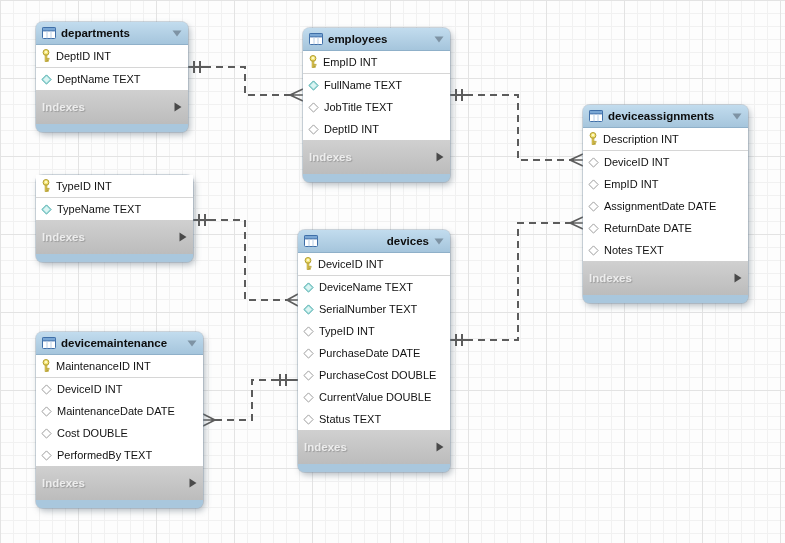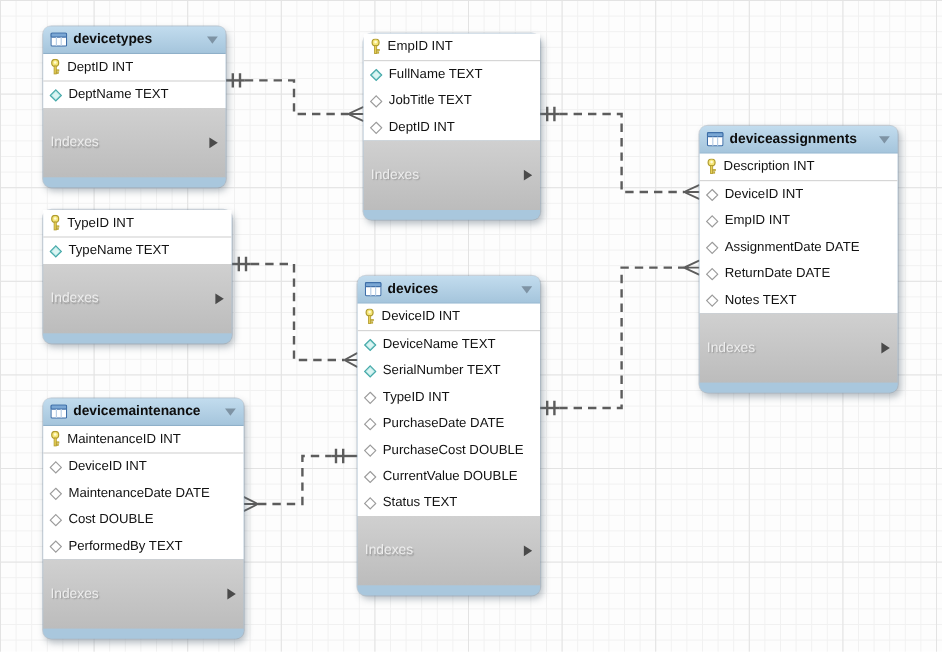--- a/index.html
+++ b/index.html
@@ -28,32 +28,32 @@
     height:22px;display:flex;align-items:center;gap:5px;padding:0 6px;
     background:linear-gradient(#c2dcee,#a5c5dc);
     border-radius:6px 6px 0 0;border-bottom:1px solid #8fb0c9;cursor:move;
   }
   .tbl-title{flex:1;font-size:11.5px;font-weight:bold;color:#0d0d0d;white-space:nowrap;}
   .icon{display:inline-flex;align-items:center;justify-content:center;line-height:0;}
   .tbl-body{background:#ffffff;}
   .tbl-row{height:22px;display:flex;align-items:center;gap:5px;padding:0 5px;font-size:11px;color:#111;white-space:nowrap;}
   .tbl-row.pk-row{border-bottom:1px solid #d6d6d6;}
   .tbl-footer{
-    height:34px;display:flex;align-items:center;padding:12px 6px;
+    height:34px;display:flex;align-items:center;padding:0 6px;
     background:linear-gradient(#d0d0d0,#bcbcbc);
-    font-size:11.5px;font-weight:normal;color:#ededed;text-shadow:1px 1px 1px #9a9a9a;
+    font-size:11.5px;font-weight:bold;color:#ededed;text-shadow:1px 1px 1px #9a9a9a;
   }
   .tbl-footer .spacer{flex:1;}
   .tbl-bottom{height:8px;background:#a9c7dd;border-radius:0 0 6px 6px;}
 
   
   #t0{left:36px;top:22px;width:152px;}
   #t1{left:303px;top:28px;width:147px;}
   #t2{left:36px;top:175px;width:157px;}
-  #t3{left:298px;top:230px;width:152px;}
+  #t3{left:298px;top:230px;width:152px;text-align:right;}
   #t4{left:36px;top:332px;width:167px;}
   #t5{left:583px;top:105px;width:165px;}
 </style>
 </head>
 <body>
 
 <div id="canvas">
 
   <svg id="connector-layer" width="785" height="543" viewBox="0 0 785 543">
     <g>
@@ -91,21 +91,21 @@
   <div class="db-table" id="t0">
       <div class="tbl-header">
         <span class="icon">
           <svg width="14" height="12" viewBox="0 0 14 12">
             <rect x="0.5" y="0.5" width="13" height="11" rx="1" fill="#ffffff" stroke="#3f6fa8"></rect>
             <rect x="0.5" y="0.5" width="13" height="3.4" rx="1" fill="#7aa7d4" stroke="#3f6fa8"></rect>
             <line x1="5" y1="3.9" x2="5" y2="11.4" stroke="#b9cfe6"></line>
             <line x1="9" y1="3.9" x2="9" y2="11.4" stroke="#b9cfe6"></line>
           </svg>
         </span>
-        <span class="tbl-title">devicetypes</span>
+        <span class="tbl-title">departments</span>
         <span class="icon">
           <svg width="10" height="7" viewBox="0 0 10 7">
             <path d="M0.5 0.5 H9.5 L5 6.5 Z" fill="#7e93a4"></path>
           </svg>
         </span>
       </div>
       <div class="tbl-body">
         <div class="tbl-row pk-row">
           <span class="icon">
             <svg width="10" height="14" viewBox="0 0 10 14">
@@ -133,20 +133,36 @@
         <span class="spacer"></span>
         <span class="icon">
           <svg width="8" height="10" viewBox="0 0 8 10">
             <path d="M0.5 0.5 L7.5 5 L0.5 9.5 Z" fill="#4a4a4a"></path>
           </svg>
         </span>
       </div>
       <div class="tbl-bottom"></div>
     </div>
   <div class="db-table" id="t1">
+      <div class="tbl-header">
+        <span class="icon">
+          <svg width="14" height="12" viewBox="0 0 14 12">
+            <rect x="0.5" y="0.5" width="13" height="11" rx="1" fill="#ffffff" stroke="#3f6fa8"></rect>
+            <rect x="0.5" y="0.5" width="13" height="3.4" rx="1" fill="#7aa7d4" stroke="#3f6fa8"></rect>
+            <line x1="5" y1="3.9" x2="5" y2="11.4" stroke="#b9cfe6"></line>
+            <line x1="9" y1="3.9" x2="9" y2="11.4" stroke="#b9cfe6"></line>
+          </svg>
+        </span>
+        <span class="tbl-title">employees</span>
+        <span class="icon">
+          <svg width="10" height="7" viewBox="0 0 10 7">
+            <path d="M0.5 0.5 H9.5 L5 6.5 Z" fill="#7e93a4"></path>
+          </svg>
+        </span>
+      </div>
       <div class="tbl-body">
         <div class="tbl-row pk-row">
           <span class="icon">
             <svg width="10" height="14" viewBox="0 0 10 14">
               <circle cx="5" cy="3.4" r="2.9" fill="#f5e678" stroke="#b09b2f"></circle>
               <circle cx="5" cy="3.1" r="1.1" fill="#fffbd8"></circle>
               <rect x="4.1" y="6" width="1.8" height="6.6" fill="#e9d054" stroke="#b09b2f" stroke-width="0.7"></rect>
               <rect x="5.9" y="9.2" width="2.2" height="1.1" fill="#e9d054" stroke="#b09b2f" stroke-width="0.6"></rect>
               <rect x="5.9" y="11.2" width="1.7" height="1.1" fill="#e9d054" stroke="#b09b2f" stroke-width="0.6"></rect>
             </svg>

